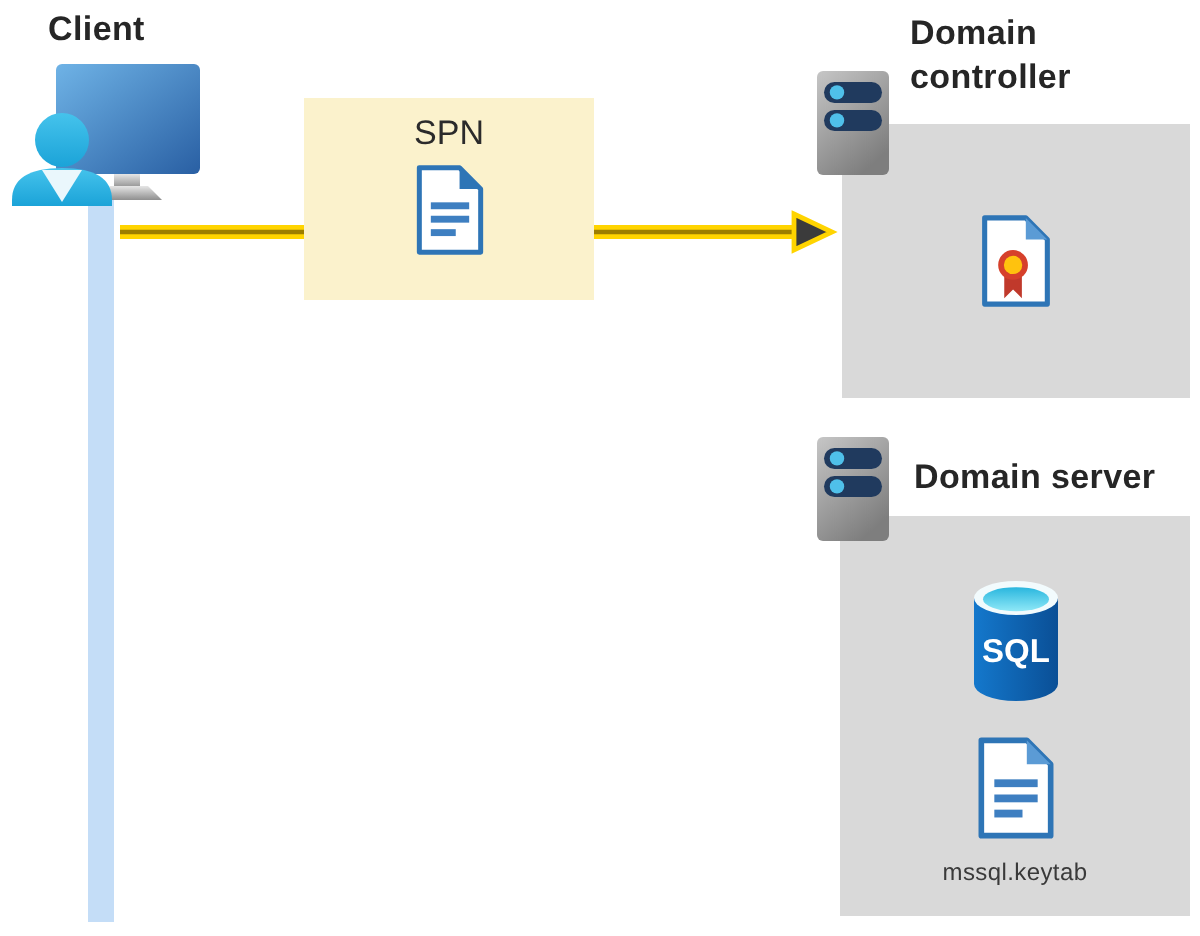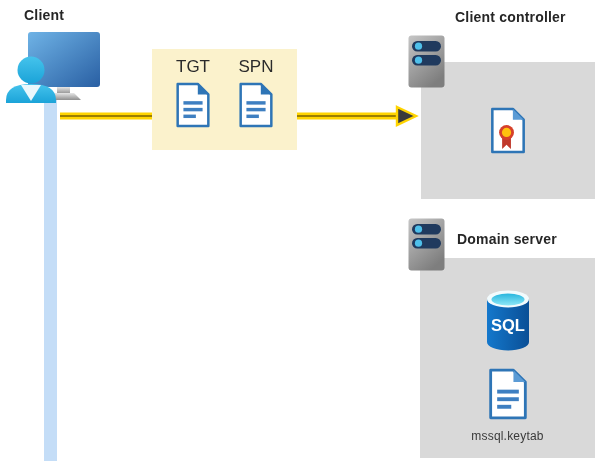--- a/index.html
+++ b/index.html
@@ -2,21 +2,21 @@
 <html><head>
 <meta charset="utf-8">
 <style>
   html,body{margin:0;padding:0;background:#ffffff;}
   .canvas{
     position:relative;width:600px;height:468px;background:#ffffff;overflow:hidden;
     font-family:"Liberation Sans","DejaVu Sans",sans-serif;
   }
   .abs{position:absolute;}
   .heading{
-    font-weight:bold;font-size:14px;line-height:22px;color:#262626;letter-spacing:.2px;
+    font-weight:bold;font-size:17px;line-height:22px;color:#262626;letter-spacing:.2px;
   }
   .client-title{left:24px;top:4px;}
   .dc-title{left:455px;top:6px;width:125px;}
   .linux-title{left:457px;top:228px;white-space:nowrap;}
   .client-icon{left:4px;top:28px;z-index:3;}
   .rod{left:44px;top:97px;width:13px;height:364px;background:#C4DDF7;z-index:1;}
   .arrow-svg{left:59px;top:105px;z-index:2;}
   .token-box{
     left:152px;top:49px;width:145px;height:101px;background:#FBF2CC;z-index:4;
     display:flex;justify-content:center;gap:19px;padding-top:8px;box-sizing:border-box;
@@ -75,42 +75,32 @@
   <div class="abs rod"></div>
 
   <svg class="abs arrow-svg" width="360" height="22" viewBox="0 0 360 22">
     <line x1="1" y1="11" x2="341" y2="11" stroke="#FFD400" stroke-width="7"></line>
     <line x1="1" y1="11" x2="341" y2="11" stroke="#9C7E00" stroke-width="2.2"></line>
     <polygon points="338,2 357,11 338,20" fill="#3B3B3B" stroke="#FFD400" stroke-width="2.4"></polygon>
   </svg>
 
   <div class="abs token-box">
     <div class="token-col">
-      <div class="token-label">TGT</div>
-      <svg width="40" height="46" viewBox="0 0 40 48">
-        <path d="M4,2 H25 L36,13 V46 H4 Z" fill="#ffffff" stroke="#2E75B6" stroke-width="2.6" stroke-linejoin="round"></path>
-        <polygon points="25,2 36,13 25,13" fill="#2E75B6"></polygon>
-        <rect x="10" y="20" width="20" height="3.6" fill="#3E7FC1"></rect>
-        <rect x="10" y="27" width="20" height="3.6" fill="#3E7FC1"></rect>
-        <rect x="10" y="34" width="13" height="3.6" fill="#3E7FC1"></rect>
-      </svg>
-    </div>
-    <div class="token-col">
       <div class="token-label">SPN</div>
       <svg width="40" height="46" viewBox="0 0 40 48">
         <path d="M4,2 H25 L36,13 V46 H4 Z" fill="#ffffff" stroke="#2E75B6" stroke-width="2.6" stroke-linejoin="round"></path>
         <polygon points="25,2 36,13 25,13" fill="#2E75B6"></polygon>
         <rect x="10" y="20" width="20" height="3.6" fill="#3E7FC1"></rect>
         <rect x="10" y="27" width="20" height="3.6" fill="#3E7FC1"></rect>
         <rect x="10" y="34" width="13" height="3.6" fill="#3E7FC1"></rect>
       </svg>
     </div>
   </div>
 
-  <div class="abs heading dc-title">Client controller</div>
+  <div class="abs heading dc-title">Domain controller</div>
 
   <svg class="abs srv-icon srv-dc" width="37" height="53" viewBox="0 0 37 53">
     <defs>
       <linearGradient id="gSrv1" x1="0" y1="0" x2="0.6" y2="1">
         <stop offset="0" stop-color="#C6C6C6"></stop>
           <stop offset="1" stop-color="#7E7E7E"></stop>
       </linearGradient>
     </defs>
     <rect x="0.5" y="0.5" width="36" height="52" rx="3" fill="url(#gSrv1)"></rect>
     <rect x="4" y="6" width="29" height="10.5" rx="5.25" fill="#203A5E"></rect>

